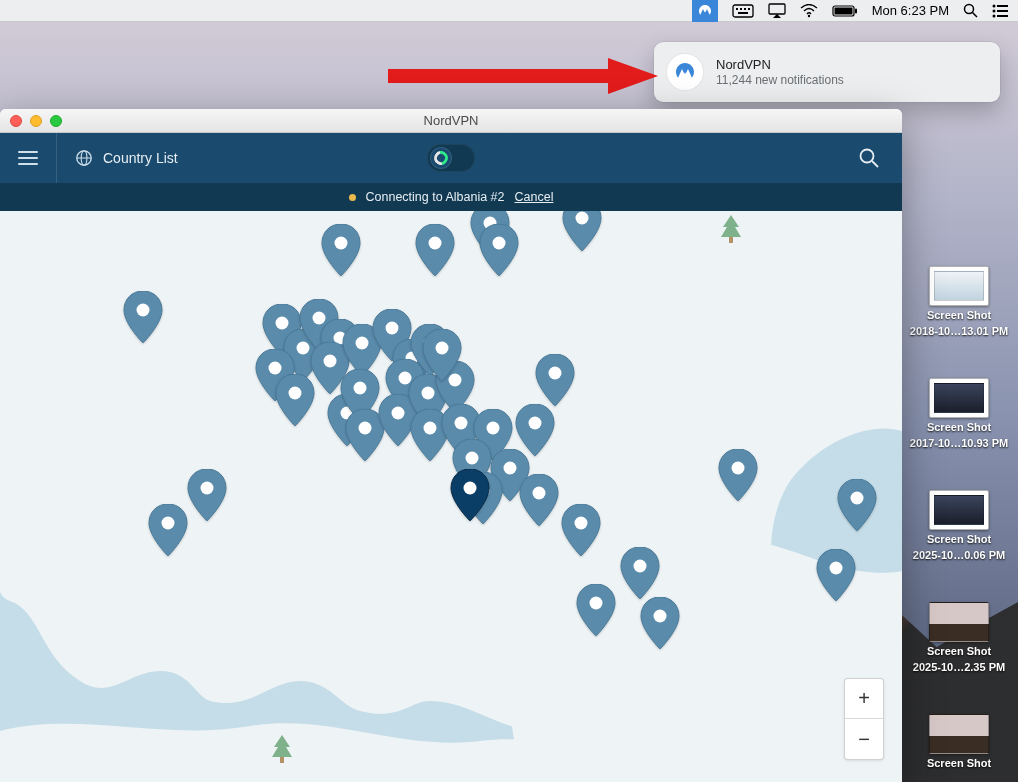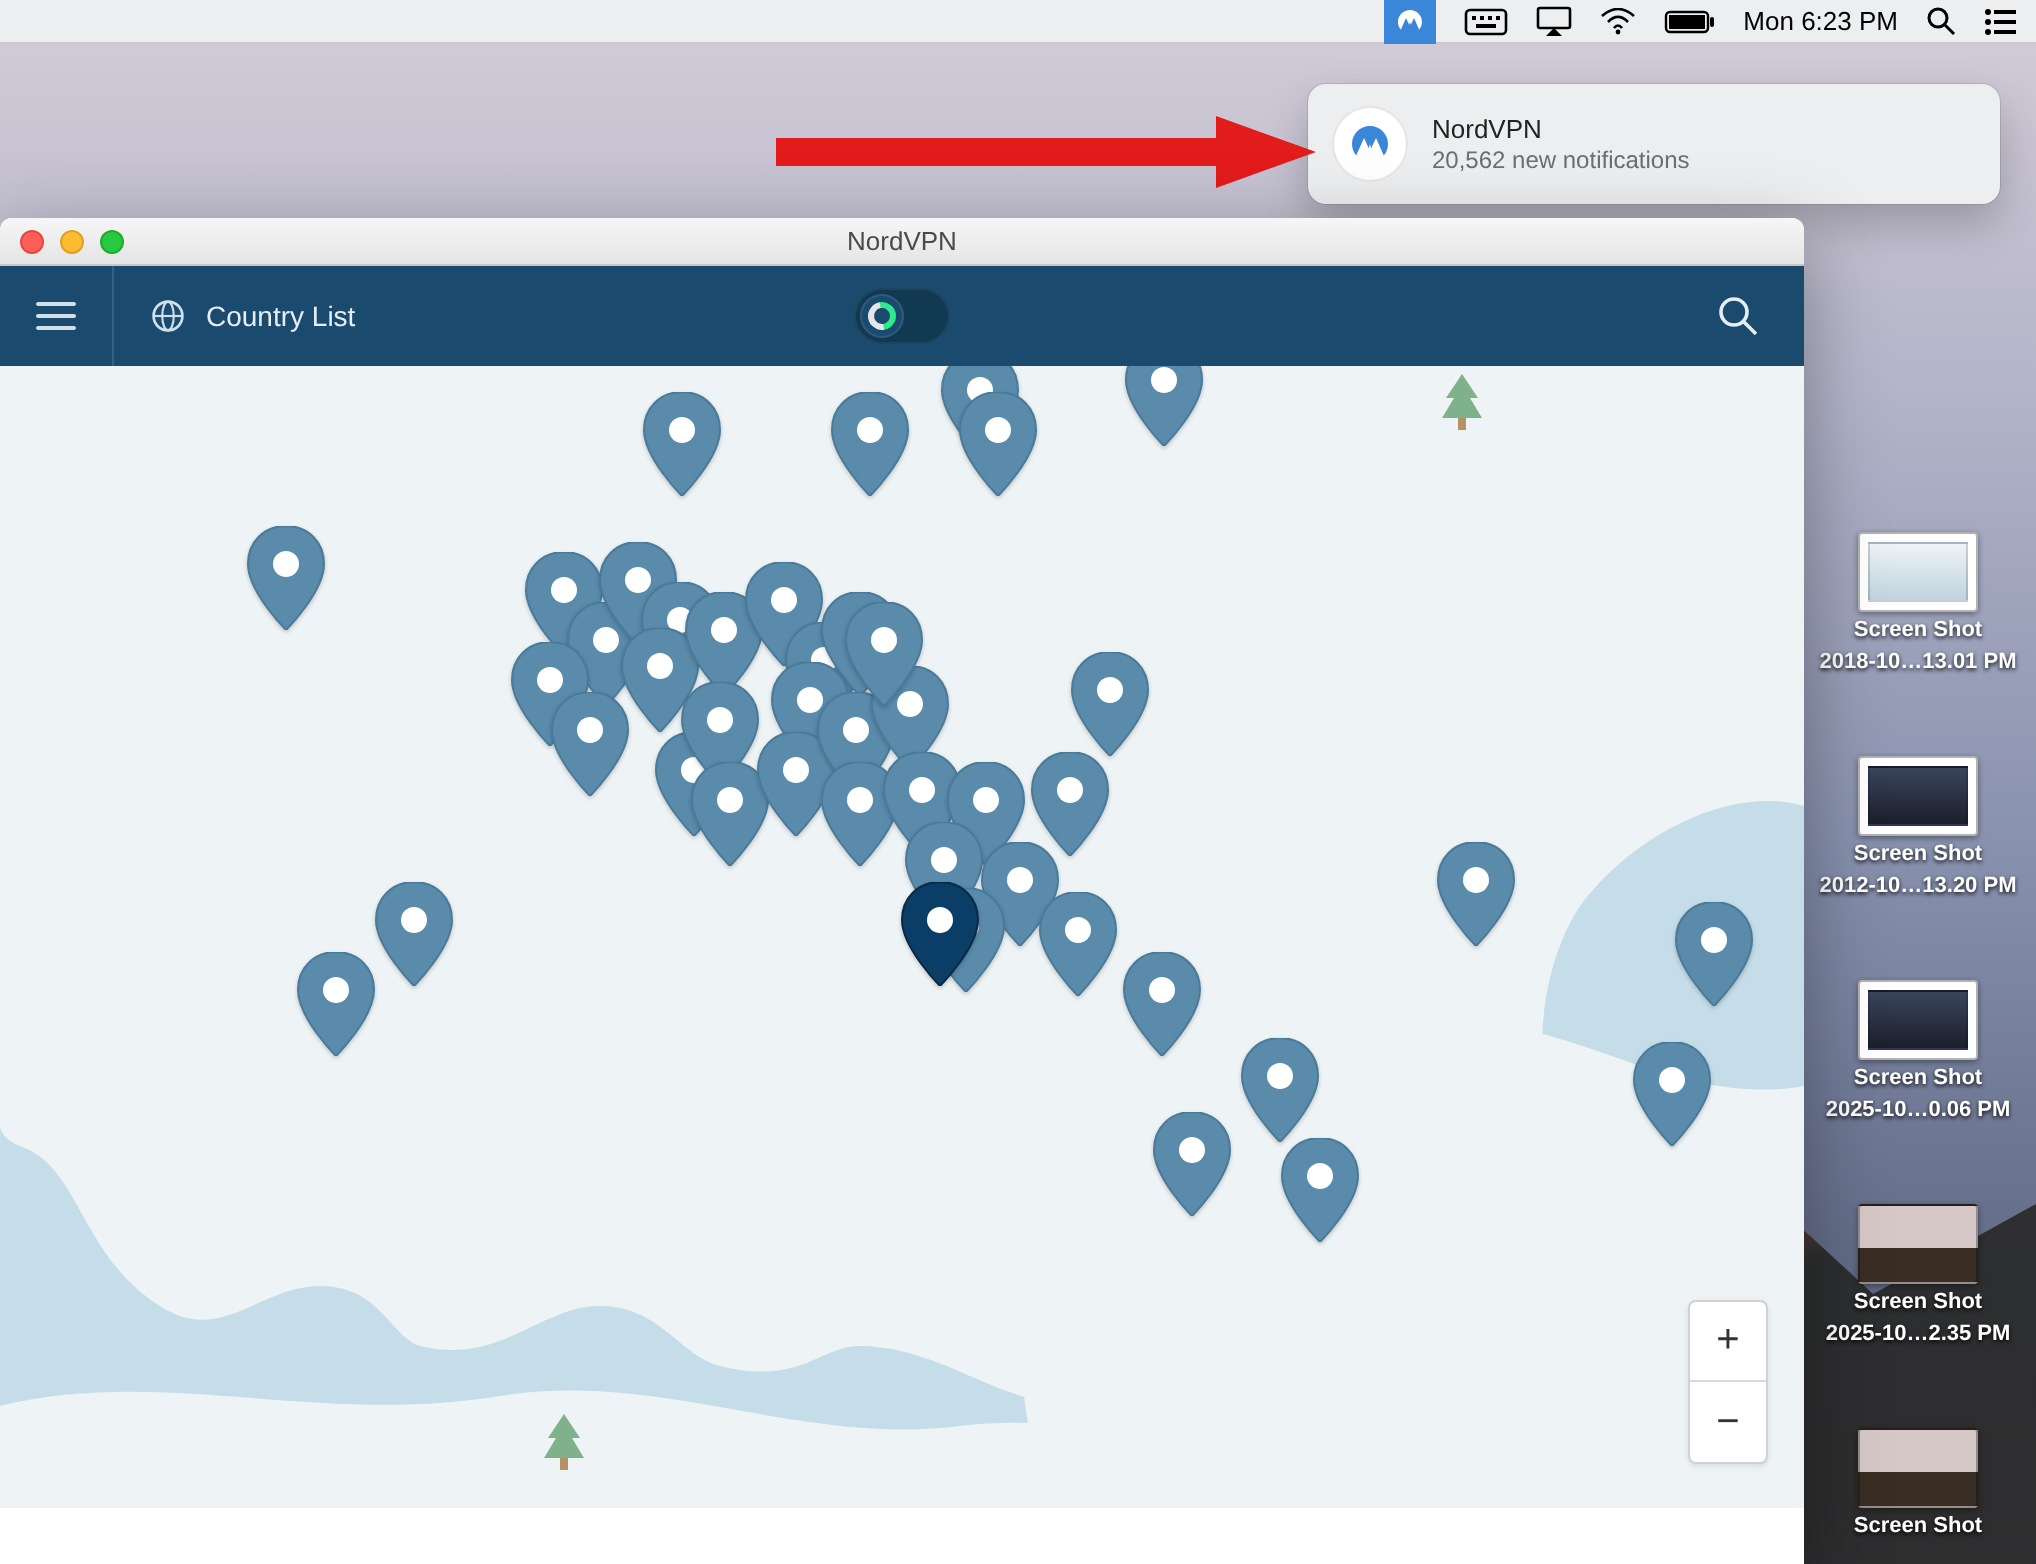--- a/index.html
+++ b/index.html
@@ -206,21 +206,21 @@
 </div>
 
 <div class="notif">
   <div class="app-icon">
     <svg viewBox="0 0 24 24">
         <path fill="#3a86d8" d="M12 3c-5 0-9 4-9 9 0 2.2.8 4.2 2.1 5.8L9 9l2.4 5.1L12 12l.6 2.1L15 9l3.9 8.8A9 9 0 0 0 21 12c0-5-4-9-9-9z"></path>
       </svg>
   </div>
   <div class="txt">
     <div class="title">NordVPN</div>
-    <div class="msg">20,562 new notifications</div>
+    <div class="msg">11,244 new notifications</div>
   </div>
 </div>
 
 <div class="arrow-wrap">
   <svg viewBox="0 0 270 36" width="270" height="36">
     <line x1="0" y1="18" x2="225" y2="18" stroke="#e21b1b" stroke-width="14"></line>
     <polygon points="220,0 270,18 220,36" fill="#e21b1b"></polygon>
   </svg>
 </div>
 
@@ -229,21 +229,21 @@
       <div class="inner"></div>
     </div>
   <div class="cap1">Screen Shot</div>
   <div class="cap2">2018-10…13.01 PM</div>
 </div>
 <div class="desk-icon" style="top:378px">
   <div class="thumb dk">
       <div class="inner"></div>
     </div>
   <div class="cap1">Screen Shot</div>
-  <div class="cap2">2012-10…13.20 PM</div>
+  <div class="cap2">2017-10…10.93 PM</div>
 </div>
 <div class="desk-icon" style="top:490px">
   <div class="thumb dk">
       <div class="inner"></div>
     </div>
   <div class="cap1">Screen Shot</div>
   <div class="cap2">2025-10…0.06 PM</div>
 </div>
 <div class="desk-icon" style="top:602px">
   <div class="thumb mt"></div>
@@ -287,20 +287,25 @@
         </div>
     </div>
     <div class="search">
       <svg viewBox="0 0 22 22">
         <circle cx="9" cy="9" r="6.5" fill="none" stroke="#e6eef3" stroke-width="1.8"></circle>
         <line x1="14" y1="14" x2="20" y2="20" stroke="#e6eef3" stroke-width="1.8"></line>
       </svg>
     </div>
   </div>
 
+  <div class="status">
+    <span class="dot"></span>
+    <span>Connecting to Albania #2</span>
+    <a>Cancel</a>
+  </div>
 
   <div class="map">
 
     <svg class="land" viewBox="0 0 902 571" preserveAspectRatio="none">
       <g fill="#eef3f5">
 
         <path d="M0,0 L902,0 L902,220 C870,210 820,230 790,270 C770,300 760,360 790,410 C760,430 720,420 700,450 C680,480 650,470 640,500 C600,490 580,520 540,520 C500,520 470,490 430,490 C410,490 400,510 360,500 C340,495 330,470 300,470 C270,470 250,500 210,490 C195,485 190,460 160,460 C130,460 110,490 80,470 C40,445 40,400 10,390 C0,386 0,380 0,380 Z"></path>
 
         <path d="M120,90 C150,70 180,80 195,110 C205,135 185,155 200,180 C215,205 205,235 175,245 C150,253 120,235 120,200 C120,175 95,160 105,130 C112,110 110,100 120,90 Z"></path>
         <path d="M75,180 C95,170 115,190 108,215 C102,236 78,240 68,220 C60,204 62,188 75,180 Z"></path>

